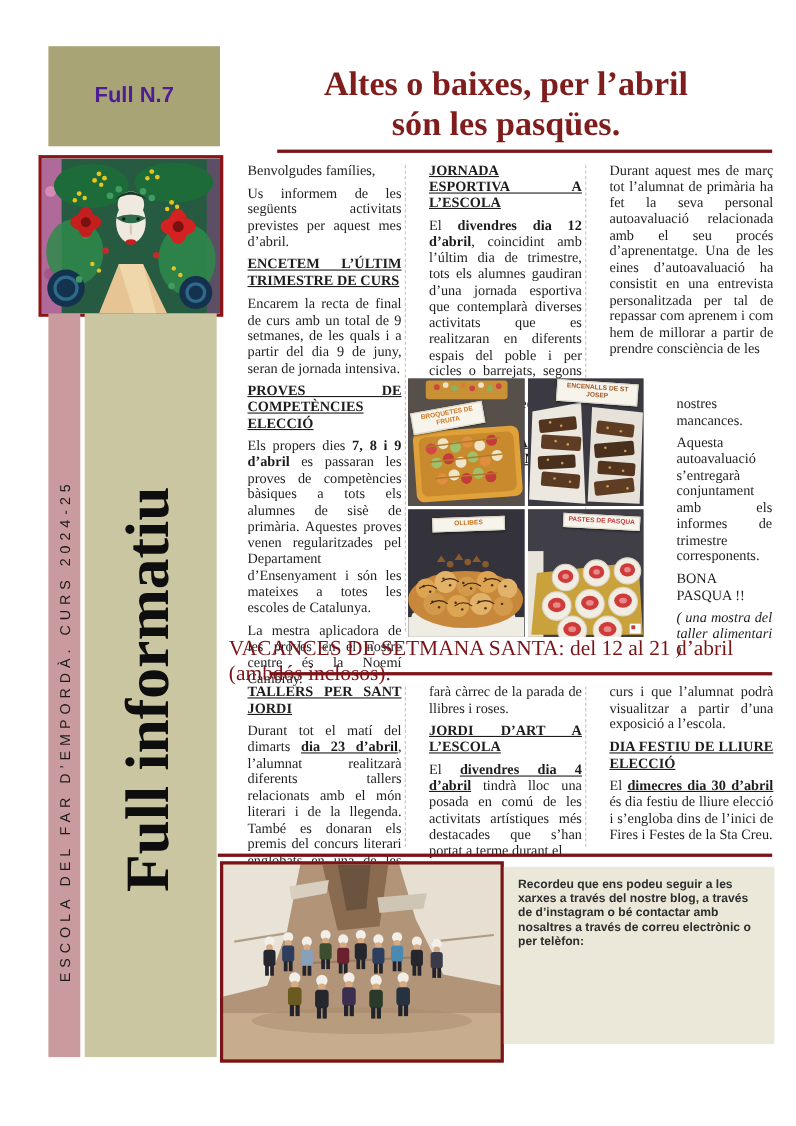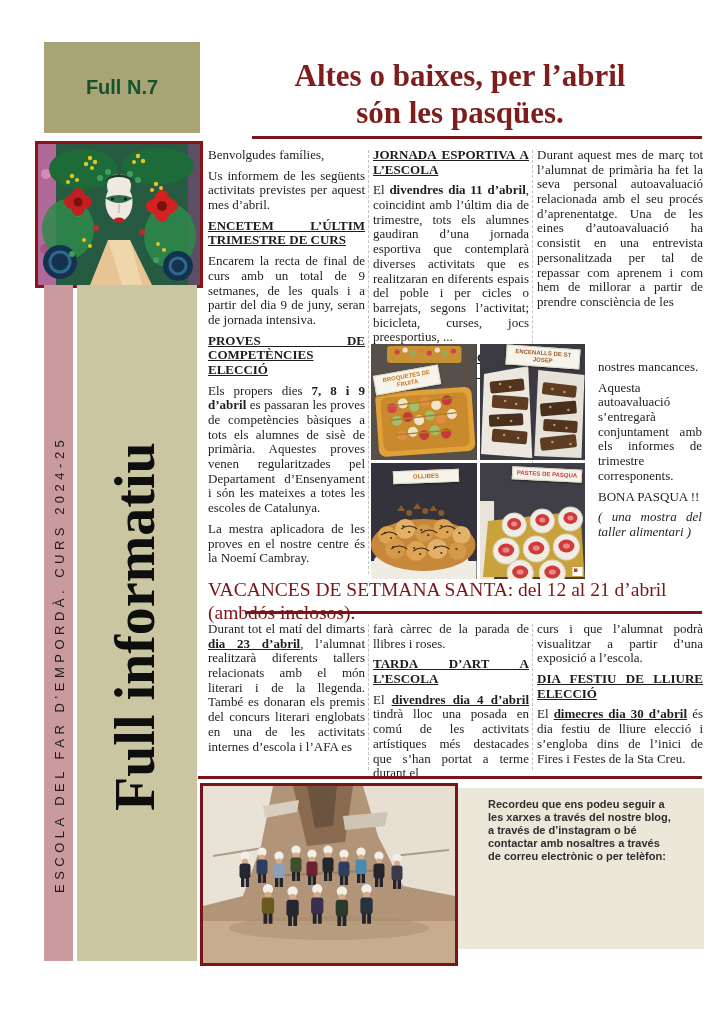--- a/index.html
+++ b/index.html
@@ -2,42 +2,42 @@
 <html lang="ca"><head>
 <meta charset="utf-8">
 <style>
   html,body{margin:0;padding:0;background:#ffffff;}
   .canvas{position:relative;width:724px;height:1024px;background:#ffffff;overflow:hidden;
           font-family:"Liberation Serif", serif;color:#1d1d1d;}
 
   
   .issue-box{position:absolute;left:44px;top:42px;width:156px;height:91px;background:#a8a476;
              display:flex;flex-direction:column;align-items:center;justify-content:center;
-             font-family:"Liberation Sans", sans-serif;font-weight:bold;font-size:20px;line-height:1.35;color:#14532d;}
+             font-family:"Liberation Sans", sans-serif;font-weight:bold;font-size:20px;line-height:1.35;color:#4c1d95;}
   .artwork{position:absolute;left:35px;top:141px;width:168px;height:147px;border:3px solid #8c1418;box-sizing:border-box;}
   .artwork svg{display:block;width:100%;height:100%;}
   .pink-strip{position:absolute;left:44px;top:285px;width:29px;height:676px;background:#c99b9e;}
   .olive-strip{position:absolute;left:77px;top:285px;width:120px;height:676px;background:#c9c6a1;}
   .vtext{writing-mode:vertical-rl;transform:rotate(180deg);height:100%;box-sizing:border-box;}
   .vtext.small{font-family:"Liberation Sans", sans-serif;font-size:13px;letter-spacing:4.5px;color:#1b1b1b;
                padding-top:68px;padding-right:8px;}
   .vtext.big{font-family:"Liberation Serif", serif;font-weight:bold;font-size:56px;color:#0e0e0e;
              padding-top:150px;padding-right:26px;}
 
   
   .title{position:absolute;left:206px;top:58px;width:508px;text-align:center;
          font-weight:bold;font-size:31px;line-height:1.18;color:#7f1d1d;}
   .rule{position:absolute;background:#7b1418;height:3px;}
   .title-rule{left:252px;top:136px;width:450px;}
   .vac-rule{left:245px;top:611px;width:457px;}
   .bottom-rule{left:198px;top:776px;width:504px;}
 
   
   .col{position:absolute;font-size:13px;line-height:1.13;text-align:justify;}
-  .col .p,.col .h{margin:0 0 6px 0;}
+  .col .p,.col .h{margin:0 0 6px 17px;}
   .col .h{font-weight:bold;text-decoration:underline;text-underline-offset:1px;}
   .col span.b{font-weight:bold;}
   .col span.u{text-decoration:underline;}
   .col span.i{font-style:italic;}
   .c1{left:208px;top:148px;width:157px;}
   .c2{left:373px;top:148px;width:156px;}
   .c3{left:537px;top:148px;width:166px;}
   .c3n{left:598px;top:360px;width:104px;}
   .l1{left:208px;top:622px;width:157px;}
   .l2{left:373px;top:622px;width:156px;}
@@ -60,21 +60,21 @@
         box-shadow:0 1px 2px rgba(0,0,0,.45);}
   .sign1{left:3px;top:26px;width:58px;transform:rotate(-10deg);color:#d0761f;}
   .sign2{left:26px;top:3px;width:66px;transform:rotate(4deg);color:#a05a28;}
   .sign3{left:22px;top:7px;width:58px;transform:rotate(-2deg);color:#c2701f;}
   .sign4{left:32px;top:5px;width:62px;transform:rotate(3deg);color:#c43b3b;}
 
   
   .bottom-photo{position:absolute;left:200px;top:783px;width:258px;height:183px;border:3px solid #7b1418;box-sizing:border-box;background:#b29478;}
   .bottom-photo svg{display:block;width:100%;height:100%;}
   .contact-box{position:absolute;left:458px;top:788px;width:246px;height:161px;background:#ebe8d9;
-               box-sizing:border-box;padding:10px 30px;overflow:hidden;}
+               box-sizing:border-box;padding:10px 13px;overflow:hidden;}
   .c-intro{font-family:"Liberation Sans", sans-serif;font-weight:bold;font-size:11px;line-height:1.18;color:#2e2e2e;}
   .c-line{font-style:italic;font-size:11px;margin-top:7.5px;color:#3a3a3a;}
   .c-line.link{text-decoration:underline;color:#40404a;}
 </style>
 </head>
 <body>
 
 <div class="canvas">
 
   <div class="issue-box">
@@ -182,21 +182,21 @@
       <div class="p"><span>Benvolgudes famílies,</span></div>
       <div class="p"><span>Us informem de les següents activitats previstes per aquest mes d’abril.</span></div>
       <div class="h"><span>ENCETEM L’ÚLTIM TRIMESTRE DE CURS</span></div>
       <div class="p"><span>Encarem la recta de final de curs amb un total de 9 setmanes, de les quals i a partir del dia 9 de juny, seran de jornada intensiva.</span></div>
       <div class="h"><span>PROVES DE COMPETÈNCIES ELECCIÓ</span></div>
       <div class="p"><span>Els propers dies </span><span class="b">7, 8 i 9 d’abril</span><span> es passaran les proves de competències bàsiques a tots els alumnes de sisè de primària. Aquestes proves venen regularitzades pel Departament d’Ensenyament i són les mateixes a totes les escoles de Catalunya.</span></div>
       <div class="p"><span>La mestra aplicadora de les proves en el nostre centre és la Noemí Cambray.</span></div>
     </div>
   <div class="col c2">
       <div class="h"><span>JORNADA ESPORTIVA A L’ESCOLA</span></div>
-      <div class="p"><span>El </span><span class="b">divendres dia 11 d’abril</span><span>, coincidint amb l’últim dia de trimestre, tots els alumnes gaudiran d’una jornada esportiva que contemplarà diverses activitats que es realitzaran en diferents espais del poble i per cicles o barrejats, segons l’activitat; bicicleta, curses, jocs preesportius, ...</span></div>
+      <div class="p"><span>El </span><span class="b">divendres dia 12 d’abril</span><span>, coincidint amb l’últim dia de trimestre, tots els alumnes gaudiran d’una jornada esportiva que contemplarà diverses activitats que es realitzaran en diferents espais del poble i per cicles o barrejats, segons l’activitat; bicicleta, curses, jocs preesportius, ...</span></div>
       <div class="h"><span>AUTOAVALUACIONS DE L’ALUMNAT A PRIMÀRIA</span></div>
     </div>
   <div class="col c3">
       <div class="p"><span>Durant aquest mes de març tot l’alumnat de primària ha fet la seva personal autoavaluació relacionada amb el seu procés d’aprenentatge. Una de les eines d’autoavaluació ha consistit en una entrevista personalitzada per tal de repassar com aprenem i com hem de millorar a partir de prendre consciència de les</span></div>
     </div>
   <div class="col c3n">
       <div class="p"><span>nostres mancances.</span></div>
       <div class="p"><span>Aquesta autoavaluació s’entregarà conjuntament amb els informes de trimestre corresponents.</span></div>
       <div class="p"><span>BONA PASQUA !!</span></div>
       <div class="p"><span class="i">( una mostra del taller alimentari )</span></div>
@@ -389,25 +389,26 @@
           </g>
       </svg>
       <div class="sign sign4">PASTES DE PASQUA</div>
     </div>
   </div>
 
   <div class="vacances">VACANCES DE SETMANA SANTA: del 12 al 21 d’abril (ambdós inclosos).</div>
   <div class="rule vac-rule"></div>
 
   <div class="col l1">
+      <div class="h"><span>TALLERS PER SANT JORDI</span></div>
       <div class="p"><span>Durant tot el matí del dimarts </span><span class="b u">dia 23 d’abril</span><span>, l’alumnat realitzarà diferents tallers relacionats amb el món literari i de la llegenda. També es donaran els premis del concurs literari englobats en una de les activitats internes d’escola i l’AFA es</span></div>
     </div>
   <div class="col l2">
       <div class="p"><span>farà càrrec de la parada de llibres i roses.</span></div>
-      <div class="h"><span>TARDA D’ART A L’ESCOLA</span></div>
+      <div class="h"><span>JORDI D’ART A L’ESCOLA</span></div>
       <div class="p"><span>El </span><span class="b u">divendres dia 4 d’abril</span><span> tindrà lloc una posada en comú de les activitats artístiques més destacades que s’han portat a terme durant el</span></div>
     </div>
   <div class="col l3">
       <div class="p"><span>curs i que l’alumnat podrà visualitzar a partir d’una exposició a l’escola.</span></div>
       <div class="h"><span>DIA FESTIU DE LLIURE ELECCIÓ</span></div>
       <div class="p"><span>El </span><span class="b u">dimecres dia 30 d’abril</span><span> és dia festiu de lliure elecció i s’engloba dins de l’inici de Fires i Festes de la Sta Creu.</span></div>
     </div>
 
   <div class="rule bottom-rule"></div>
 

